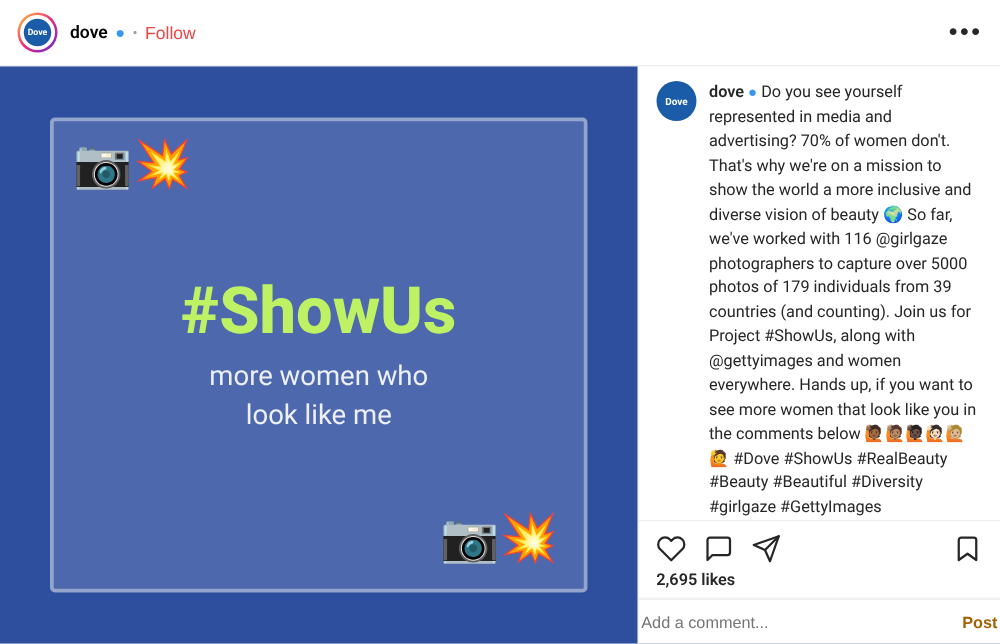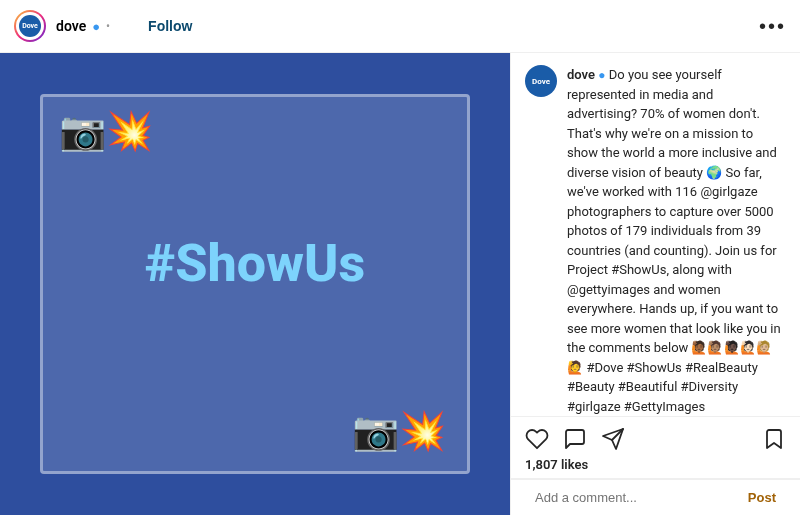--- a/index.html
+++ b/index.html
@@ -62,28 +62,27 @@
     .header-username {
       font-weight: 600;
       font-size: 14px;
       color: #000;
     }
     .verified-badge {
       color: #3897f0;
       font-size: 13px;
     }
     .follow-btn {
-      color: #0c4a6e;
-      font-weight: 700;
+      color: #ef4444;
+      font-weight: 400;
       font-size: 14px;
       cursor: pointer;
       background: none;
       border: none;
       padding: 0;
-      margin-left: 32px;
     }
     .dot-separator {
       color: #999;
       font-size: 12px;
     }
     .more-btn {
       color: #262626;
       font-size: 20px;
       cursor: pointer;
       background: none;
@@ -128,21 +127,21 @@
       left: 16px;
       font-size: 38px;
     }
     .camera-bottom-right {
       position: absolute;
       bottom: 18px;
       right: 20px;
       font-size: 38px;
     }
     .hashtag-text {
-      color: #7dd3fc;
+      color: #bef264;
       font-size: 52px;
       font-weight: 800;
       text-align: center;
       line-height: 1.1;
       margin-bottom: 10px;
     }
     .subtitle-text {
       color: rgba(255,255,255,0.9);
       font-size: 22px;
       font-weight: 400;
@@ -245,21 +244,21 @@
       color: #999;
       text-transform: uppercase;
       margin-top: 4px;
       letter-spacing: 0.3px;
     }
 
     
     .comment-area {
       display: flex;
       align-items: center;
-      padding: 10px 24px;
+      padding: 10px 2px;
       border-top: 1px solid #efefef;
       gap: 18px;
     }
     .comment-input {
       flex: 1;
       border: none;
       outline: none;
       font-size: 13px;
       color: #262626;
       background: transparent;
@@ -291,21 +290,22 @@
   <button class="more-btn">•••</button>
 </div>
 
 <div class="post-content">
 
   <div class="post-image">
     <div class="polaroid-frame">
       <div class="camera-top-left">📷💥</div>
       <div class="hashtag-text">#ShowUs</div>
       <div class="subtitle-text">
-        <br>
+        <span>more women who</span><br>
+        <span>look like me</span>
       </div>
       <div class="camera-bottom-right">📷💥</div>
     </div>
   </div>
 
   <div class="post-right">
 
     <div class="caption-area">
       <div class="caption-user-row">
         <div class="caption-avatar">
@@ -337,21 +337,21 @@
             <path d="M22 2L11 13"></path>
             <path d="M22 2L15 22 11 13 2 9l20-7z"></path>
           </svg>
         </button>
         <button class="action-icon-btn bookmark-btn">
           <svg viewBox="0 0 24 24" fill="none" stroke="#262626" stroke-width="1.8" stroke-linecap="round" stroke-linejoin="round">
             <path d="M19 21l-7-5-7 5V5a2 2 0 0 1 2-2h10a2 2 0 0 1 2 2z"></path>
           </svg>
         </button>
       </div>
-      <div class="likes-count">1,807 likes</div>
+      <div class="likes-count">2,695 likes</div>
     </div>
 
     <div class="comment-area">
       <input class="comment-input" type="text" placeholder="Add a comment..." style="">
       <button class="comment-post-btn">Post</button>
     </div>
 
   </div>
 </div>
 

